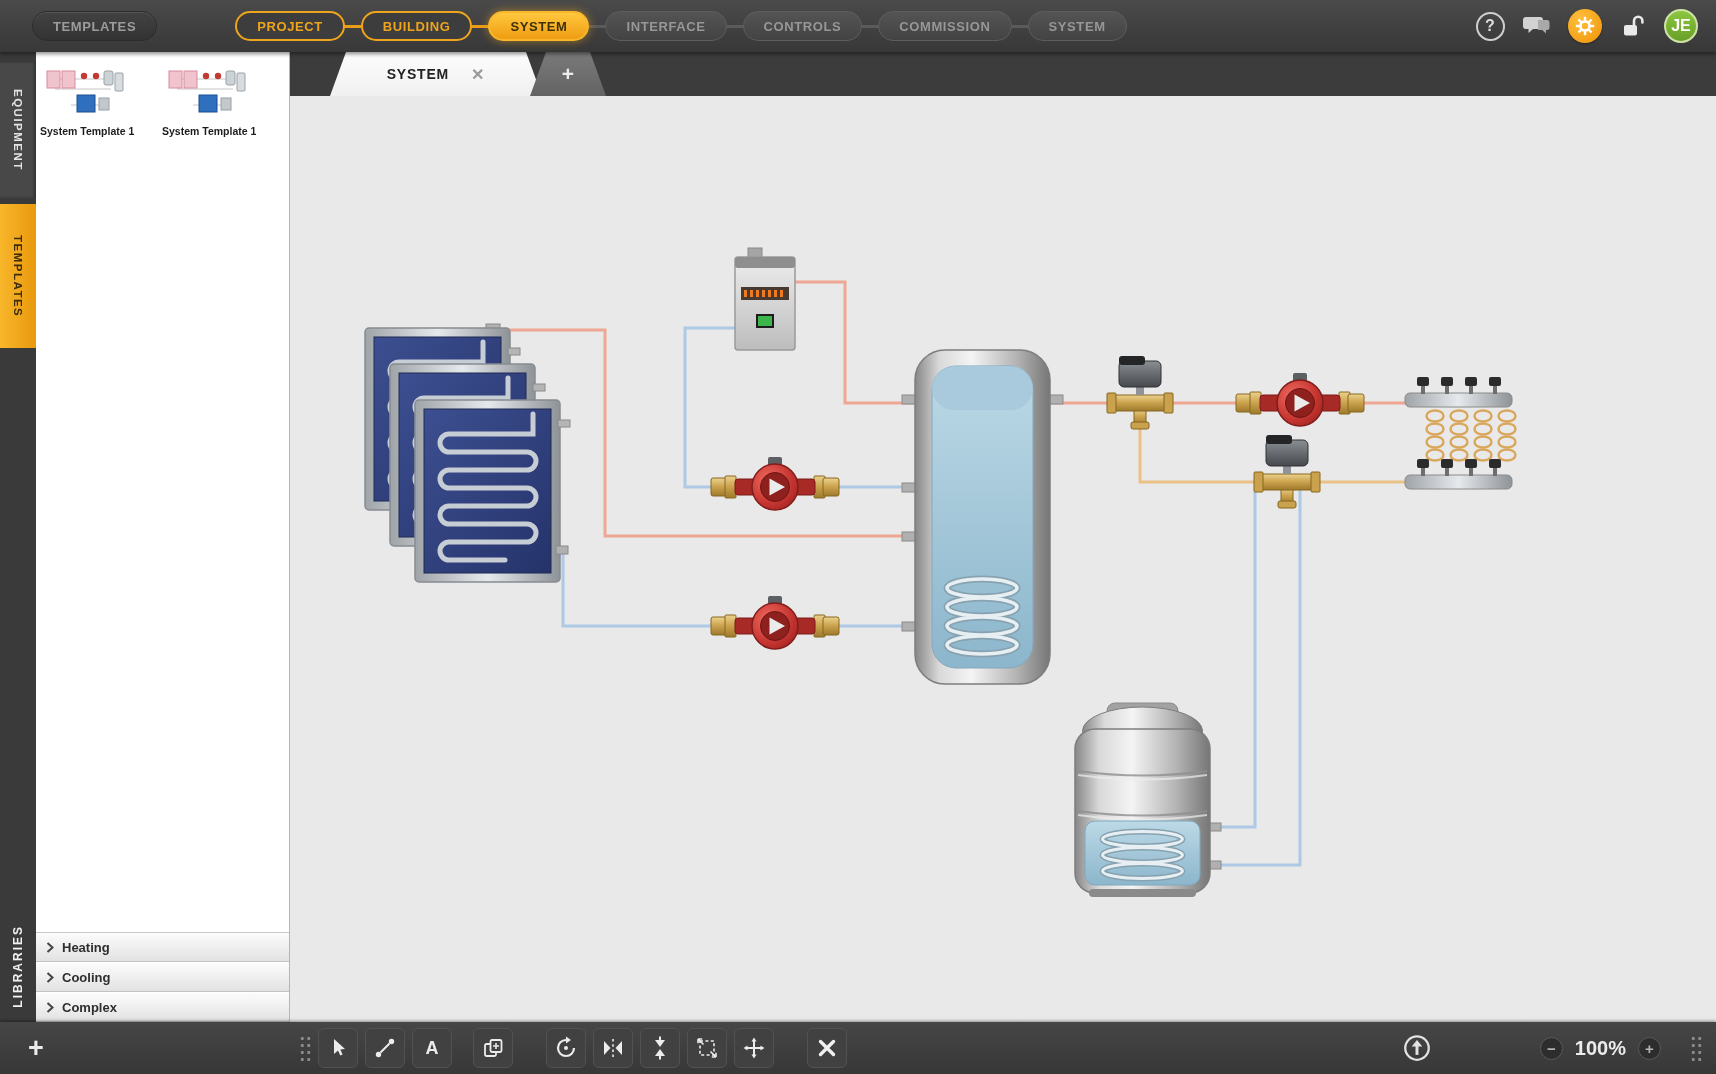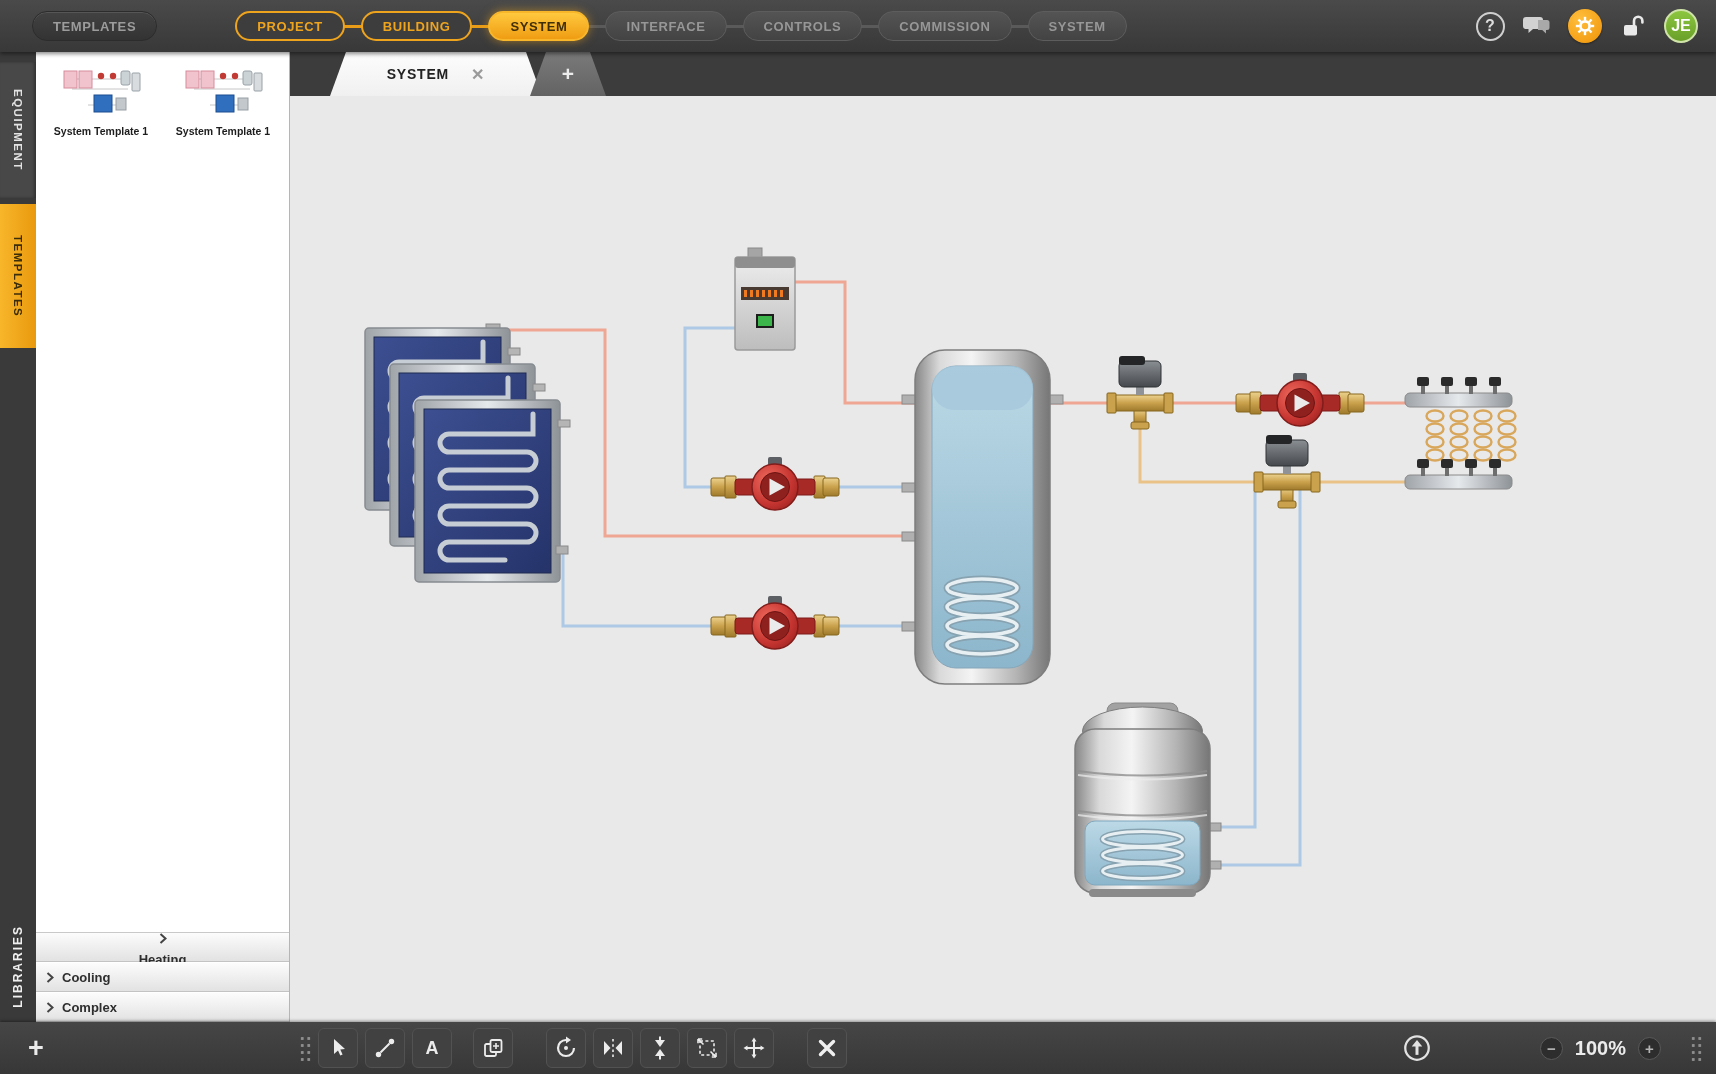--- a/index.html
+++ b/index.html
@@ -49,21 +49,21 @@
     color:#f0f0f0; font-weight:bold; font-size:12px; letter-spacing:2px; }
 
   .sidebar { width:254px; flex:none; background:#fff; border-right:1px solid #b5b5b5;
     display:flex; flex-direction:column; min-height:0; }
   .section-header { height:30px; flex:none; background:linear-gradient(#fcfcfc,#e2e2e2);
     border-bottom:1px solid #c3c3c3; border-top:1px solid #fff;
     display:flex; align-items:center; gap:8px; padding:0 10px;
     font-weight:bold; font-size:13px; color:#2e2e2e; cursor:pointer; }
   .chev { flex:none; display:flex; }
   .tpl-area { flex:1; min-height:0; overflow:hidden; padding:12px 4px; display:flex; flex-wrap:wrap; align-content:flex-start; }
-  .tpl { width:122px; display:flex; flex-direction:column; align-items:center; margin-bottom:16px; cursor:grab; }
+  .tpl { width:122px; display:flex; flex-direction:column; align-items:flex-start; margin-bottom:16px; cursor:grab; }
   .tpl-thumb { width:88px; height:58px; display:flex; align-items:center; justify-content:center; }
   .tpl-label { font-size:10.5px; font-weight:bold; color:#1d1d1d; margin-top:3px; text-align:center; }
 
   
   .canvas-wrap { flex:1; min-width:0; display:flex; flex-direction:column; background:#3c3c3c; }
   .tabstrip { height:44px; flex:none; display:flex; align-items:flex-end; padding-left:40px; background:#3c3c3c; }
   .tab-active { height:44px; width:212px; background:linear-gradient(#fdfdfd,#f0f0f0);
     clip-path:polygon(16px 0, calc(100% - 16px) 0, 100% 100%, 0 100%);
     display:flex; align-items:center; justify-content:center; gap:22px;
     font-weight:bold; font-size:14px; letter-spacing:.8px; color:#222; cursor:pointer; }
@@ -190,21 +190,21 @@
               <rect x="63" y="6" width="9" height="14" rx="2" fill="#ccd3d7" stroke="#99a2a8"></rect>
               <rect x="74" y="8" width="8" height="18" rx="1" fill="#d8dcdf" stroke="#99a2a8"></rect>
               <rect x="36" y="30" width="18" height="17" fill="#2f6fbe" stroke="#1d4f91"></rect>
               <rect x="58" y="33" width="10" height="12" fill="#c2c8cc" stroke="#98a0a6"></rect>
             </svg>
           </div>
           <div class="tpl-label">System Template 1</div>
         </div>
       </div>
 
-      <div class="section-header" style="border-top:1px solid #c9c9c9;flex-direction:column;">
+      <div class="section-header" style="border-top:1px solid #c9c9c9;">
         <span class="chev">
           <svg width="8" height="11" viewBox="0 0 8 11">
               <path d="M1.5 1 L6.5 5.5 L1.5 10" fill="none" stroke="#444" stroke-width="2"></path>
             </svg>
         </span>
         <span>Heating</span>
       </div>
       <div class="section-header">
         <span class="chev">
           <svg width="8" height="11" viewBox="0 0 8 11">

